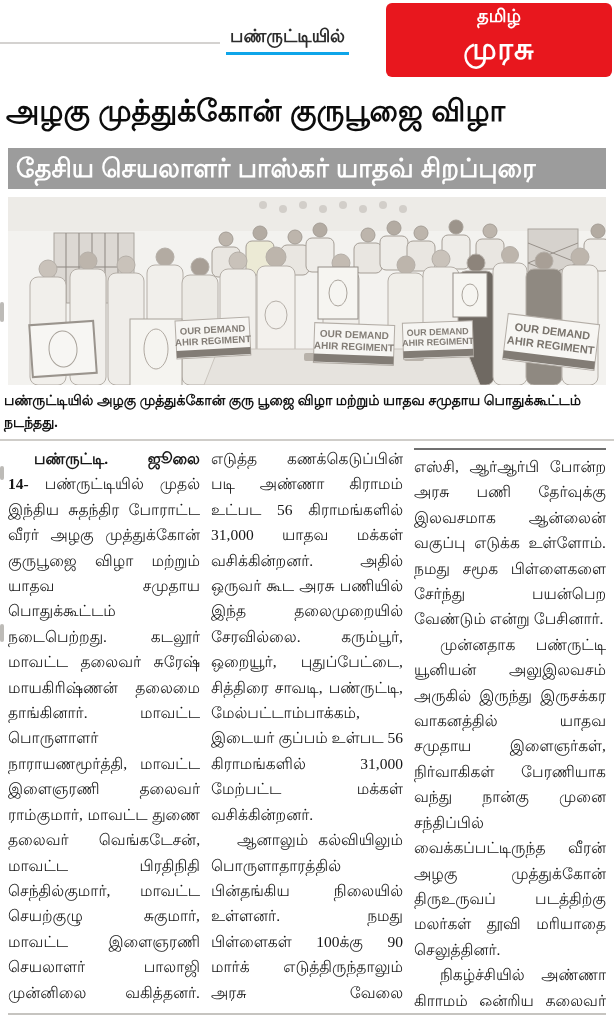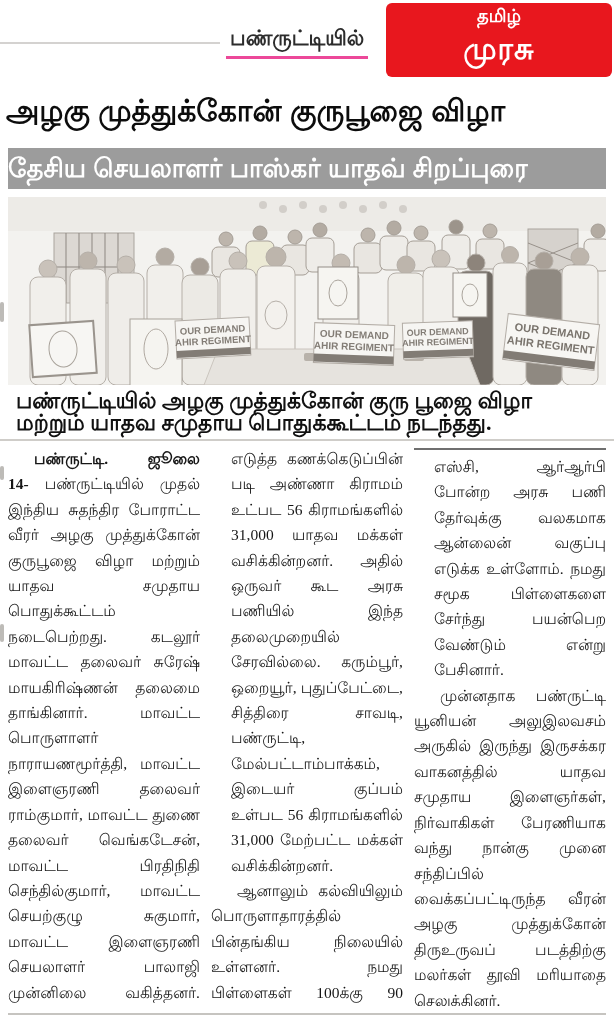--- a/index.html
+++ b/index.html
@@ -6,56 +6,56 @@
   .page{
     position:relative;width:614px;height:1024px;margin:0 auto;
     background:#ffffff;overflow:hidden;color:#1a1a1a;
     font-family:"Liberation Serif",serif;
   }
   
   .masthead{position:relative;height:80px;}
   .kicker-rule{position:absolute;left:0;top:42px;width:220px;height:2px;background:#d4d2d0;}
   .kicker{
     position:absolute;left:226px;top:26px;
-    font-family:"Liberation Sans",sans-serif;font-weight:700;font-size:21px;color:#2c2c2c;
-    border-bottom:3px solid #ec4899;padding:0 4px 3px;
+    font-family:"Liberation Sans",sans-serif;font-weight:700;font-size:18px;color:#2c2c2c;
+    border-bottom:3px solid #0ea5e9;padding:0 4px 3px;
   }
   .logo{
     position:absolute;right:2px;top:3px;width:226px;height:74px;
     background:#e8171e;border-radius:6px;color:#fff;text-align:center;
     font-family:"Liberation Sans",sans-serif;
   }
   .logo-top{font-size:18px;font-weight:700;line-height:20px;margin-top:3px;}
   .logo-main{font-size:30px;font-weight:800;line-height:46px;letter-spacing:1px;}
   
   .headline{
     height:64px;overflow:hidden;padding:0 6px;
     font-family:"Liberation Sans",sans-serif;font-weight:800;
     font-size:30px;line-height:62px;color:#0c0c0c;letter-spacing:0px;white-space:nowrap;
   }
   .subheadline{
     margin:4px 8px 0;height:39px;overflow:hidden;
     background:#9c9c9c;color:#ffffff;
     font-family:"Liberation Sans",sans-serif;font-weight:700;
-    font-size:26px;line-height:38px;padding:1px 0;white-space:nowrap;
+    font-size:26px;line-height:38px;padding:1px 8px;white-space:nowrap;
   }
   
   .photo-wrap{margin:8px 8px 0;height:188px;position:relative;background:#f3f2ef;}
   .photo-wrap svg{display:block;}
   
-  .caption{margin:5px 16px 0;font-weight:700;font-size:22px;line-height:22px;color:#111;}
+  .caption{margin:5px 4px 0;font-weight:700;font-size:14px;line-height:22px;color:#111;}
   .caption-rule{margin:5px 0 0;height:2px;background:#cfcdc9;}
   
   .article{
     display:flex;gap:11px;padding:5px 8px 0;height:560px;overflow:hidden;
     text-align:justify;
   }
   .col{flex:1 1 0;font-size:15.5px;line-height:25.4px;color:#161616;}
   .col p{margin:0;text-indent:26px;}
-  .col p.cont{text-indent:0;margin-left:20px;}
+  .col p.cont{text-indent:0;}
   .dateline{font-weight:700;margin-right:16px;}
   .col-rule{height:2px;background:#6f6f6f;margin:2px 0 4px;}
   .bottom-rule{position:absolute;left:8px;right:8px;bottom:9px;height:2px;background:#c6c4c0;}
   
   .smudge{position:absolute;left:0;width:4px;background:#bdbbb7;border-radius:2px;}
   .s1{top:302px;height:20px;} .s2{top:466px;height:14px;} .s3{top:624px;height:18px;}
 </style>
 </head>
 <body>
 
@@ -270,21 +270,21 @@
     <div class="col">
       <p><span class="dateline">பண்ருட்டி. ஜூலை 14-</span><span>பண்ருட்டியில் முதல் இந்திய சுதந்திர போராட்ட வீரர் அழகு முத்துக்கோன் குருபூஜை விழா மற்றும் யாதவ சமுதாய பொதுக்கூட்டம் நடைபெற்றது. கடலூர் மாவட்ட தலைவர் சுரேஷ் மாயகிரிஷ்ணன் தலைமை தாங்கினார். மாவட்ட பொருளாளர் நாராயணமூர்த்தி, மாவட்ட இளைஞரணி தலைவர் ராம்குமார், மாவட்ட துணை தலைவர் வெங்கடேசன், மாவட்ட பிரதிநிதி செந்தில்குமார், மாவட்ட செயற்குழு சுகுமார், மாவட்ட இளைஞரணி செயலாளர் பாலாஜி முன்னிலை வகித்தனர். இதில் தேசிய செயலாளர் பாஸ்கர் யாதவ் சிறப்பு விருந்தினராக கலந்து கொண்டு சிறப்புரை நிகழ்த்தினார். சிறப்பு அழைப்பாளராக மூத்த வழக்கறிஞர் சீனுஜெயராமன் கலந்துகொண்டார்.</span></p>
 
     </div>
     <div class="col">
       <p class="cont">எடுத்த கணக்கெடுப்பின் படி அண்ணா கிராமம் உட்பட 56 கிராமங்களில் 31,000 யாதவ மக்கள் வசிக்கின்றனர். அதில் ஒருவர் கூட அரசு பணியில் இந்த தலைமுறையில் சேரவில்லை. கரும்பூர், ஒறையூர், புதுப்பேட்டை, சித்திரை சாவடி, பண்ருட்டி, மேல்பட்டாம்பாக்கம், இடையர் குப்பம் உள்பட 56 கிராமங்களில் 31,000 மேற்பட்ட மக்கள் வசிக்கின்றனர்.</p>
       <p>ஆனாலும் கல்வியிலும் பொருளாதாரத்தில் பின்தங்கிய நிலையில் உள்ளனர். நமது பிள்ளைகள் 100க்கு 90 மார்க் எடுத்திருந்தாலும் அரசு வேலை கிடைப்பதில்லை. யாதவ சமுதாயம் பிற்படுத்தப்பட்ட வகுப்பினர் பட்டியலில் உள்ளதால் இட ஒதுக்கீட்டில் கல்வியிலும், வேலைவாய்ப்பிலும் இடம் முடியாமல் உள்ளனர். ஆகவே யாதவ சமுதாயத்தை மிகவும் பிற்படுத்தப்பட்ட வகுப்பினர் பட்டியலில் சேர்க்கவேண்டும். பண்ருட்டியில் டிஎன்பி</p>
     </div>
     <div class="col">
       <div class="col-rule"></div>
-      <p class="cont">எஸ்சி, ஆர்ஆர்பி போன்ற அரசு பணி தேர்வுக்கு வலகமாக ஆன்லைன் வகுப்பு எடுக்க உள்ளோம். நமது சமூக பிள்ளைகளை சேர்ந்து பயன்பெற வேண்டும் என்று பேசினார்.</p>
+      <p class="cont">எஸ்சி, ஆர்ஆர்பி போன்ற அரசு பணி தேர்வுக்கு இலவசமாக ஆன்லைன் வகுப்பு எடுக்க உள்ளோம். நமது சமூக பிள்ளைகளை சேர்ந்து பயன்பெற வேண்டும் என்று பேசினார்.</p>
       <p>முன்னதாக பண்ருட்டி யூனியன் அலுஇலவசம் அருகில் இருந்து இருசக்கர வாகனத்தில் யாதவ சமுதாய இளைஞர்கள், நிர்வாகிகள் பேரணியாக வந்து நான்கு முனை சந்திப்பில் வைக்கப்பட்டிருந்த வீரன் அழகு முத்துக்கோன் திருஉருவப் படத்திற்கு மலர்கள் தூவி மரியாதை செலுத்தினர்.</p>
       <p>நிகழ்ச்சியில் அண்ணா கிராமம் ஒன்றிய தலைவர் செந்தில்குமார், ஒன்றிய துணைத்தலைவர் விக்கி, பண்ருட்டி நகர தலைவர் வெங்கடேசன், செயலாளர் தமிழ், இளைஞரணி தலைவர் ஸ்ரீராம் மற்றும் கிளை கழக நிர்வாகிகள் பூங்குணம், நாகராஜன் மற்றும் இடையர்குப்பம் கலைச்செல்வன், ராம்குமார் மற்றும் 500க்கும் மேற்பட்டோர் கலந்து கொண்டனர்.</p>
     </div>
   </div>
 
   <div class="bottom-rule"></div>
   <div class="smudge s1"></div>
   <div class="smudge s2"></div>
   <div class="smudge s3"></div>
 

